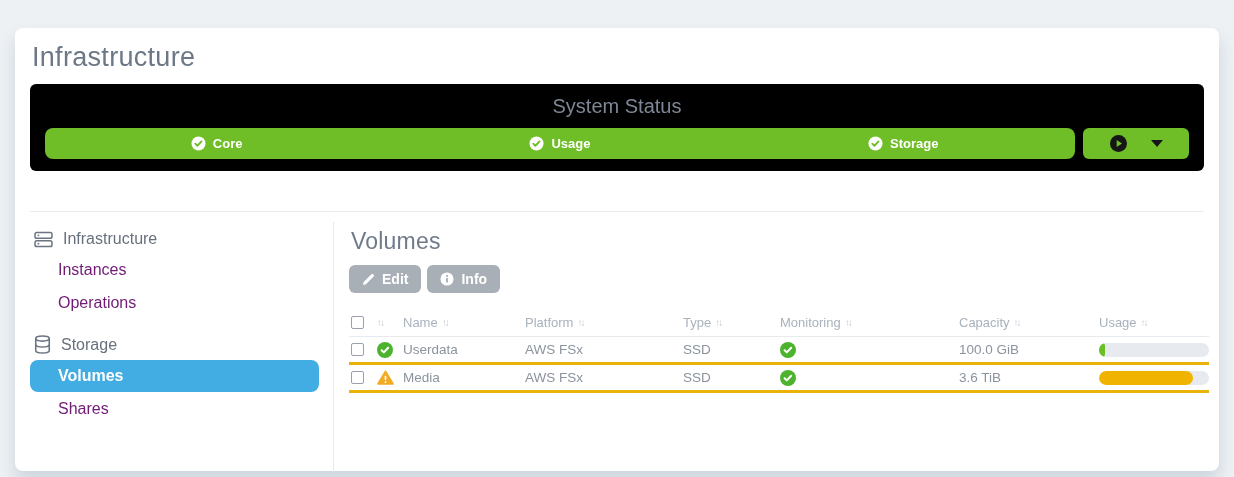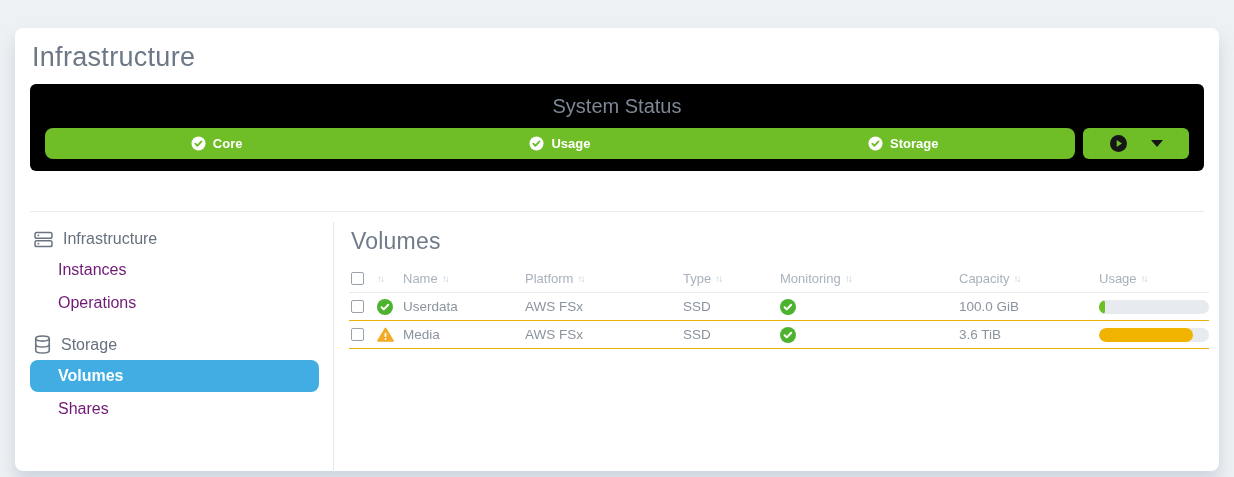--- a/index.html
+++ b/index.html
@@ -48,21 +48,21 @@
   .toolbar { display:flex; gap:6px; margin-bottom:16px; }
   .btn {
     background:#a8afb7; color:#fff; border:none; border-radius:6px;
     font-family:inherit; font-size:14px; font-weight:700;
     padding:6px 13px; display:flex; align-items:center; gap:7px; cursor:pointer;
   }
   .trow {
     display:grid;
     grid-template-columns:26px 26px 122px 158px 97px 179px 140px 1fr;
     align-items:center; height:28px; padding-left:2px;
-    border-bottom:1px solid #eab308;
+    border-bottom:3px solid #eab308;
   }
   .trow.thead { height:28px; border-bottom:1px solid #e8ebee; }
   .th { font-size:13px; color:#a9b2bc; display:flex; align-items:center; gap:4px; cursor:pointer; }
   .sort { font-size:10px; color:#c3c9d1; letter-spacing:-2px; }
   .td { font-size:13.5px; color:#8b939e; }
   .checkbox { width:13px; height:13px; border:1px solid #99a1aa; border-radius:2px; background:#fff; display:inline-block; cursor:pointer; }
   .icon-cell { display:flex; align-items:center; }
   .track { width:110px; height:14px; border-radius:7px; background:#e7eaee; overflow:hidden; }
   .fill { height:100%; border-radius:7px; }
 </style>
@@ -137,20 +137,36 @@
       </div>
       <div class="side-links">
         <div class="side-link selected">Volumes</div>
         <div class="side-link">Shares</div>
       </div>
     </div>
 
     <div class="main">
       <h2 class="main-title">Volumes</h2>
 
+      <div class="toolbar">
+        <button class="btn">
+          <svg width="13" height="13" viewBox="0 0 14 14">
+              <path d="M1 13l0.8-3.2L10.2 1.4c0.5-0.5 1.3-0.5 1.8 0l0.6 0.6c0.5 0.5 0.5 1.3 0 1.8L4.2 12.2 1 13z" fill="#ffffff"></path>
+            </svg>
+          <span>Edit</span>
+        </button>
+        <button class="btn">
+          <svg width="14" height="14" viewBox="0 0 16 16">
+              <circle cx="8" cy="8" r="7.5" fill="#ffffff"></circle>
+              <circle cx="8" cy="4.6" r="1.2" fill="#a8afb7"></circle>
+              <rect x="6.9" y="6.7" width="2.2" height="5.4" rx="1.1" fill="#a8afb7"></rect>
+            </svg>
+          <span>Info</span>
+        </button>
+      </div>
 
       <div class="trow thead">
         <div class="icon-cell">
             <span class="checkbox"></span>
           </div>
         <div class="th">
             <span class="sort">↑↓</span>
           </div>
         <div class="th">
             <span>Name</span>

